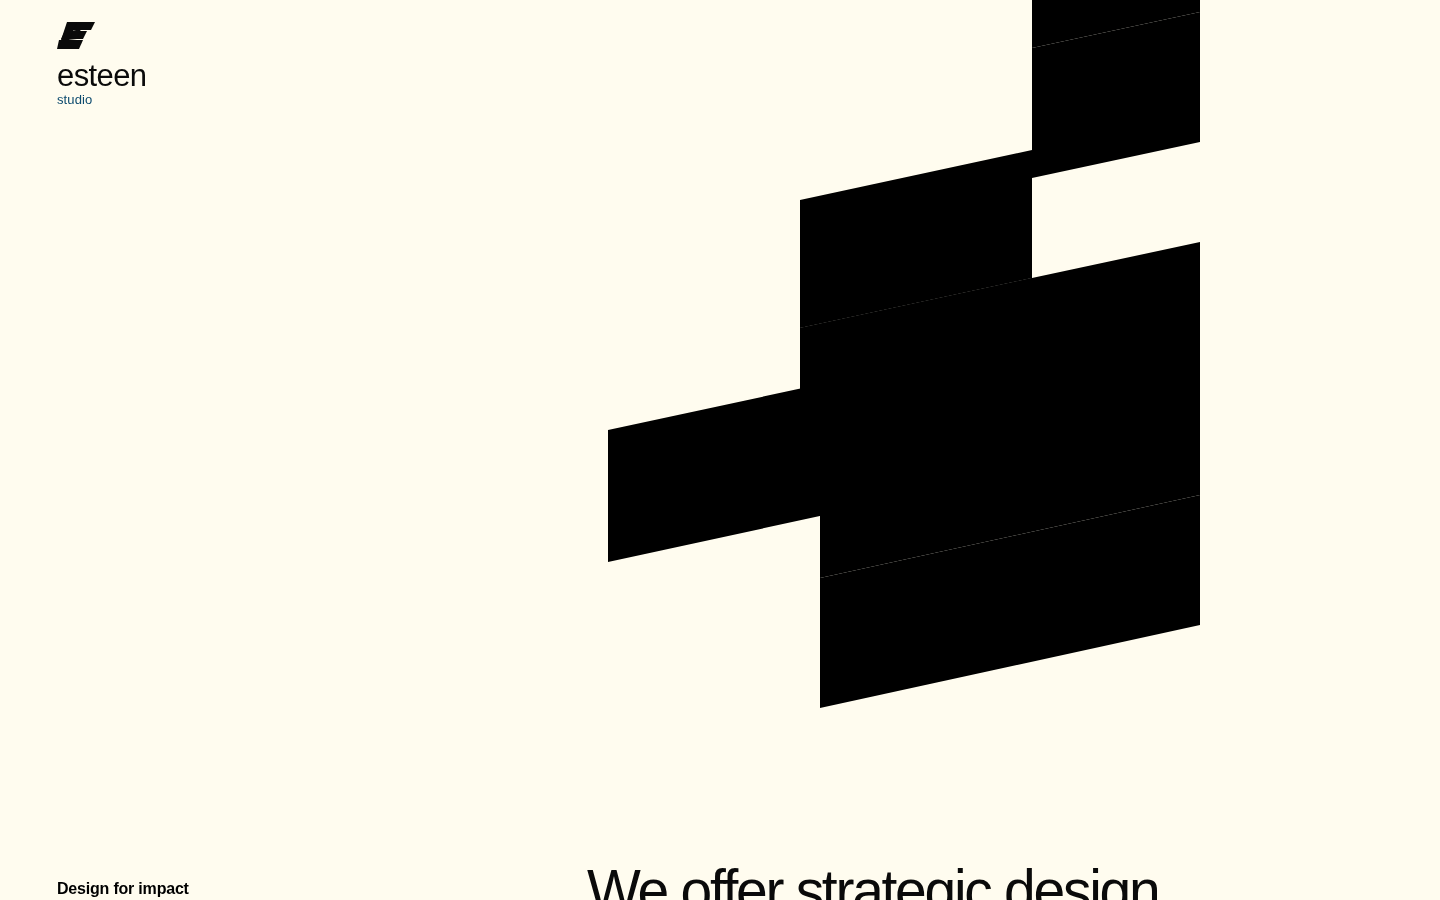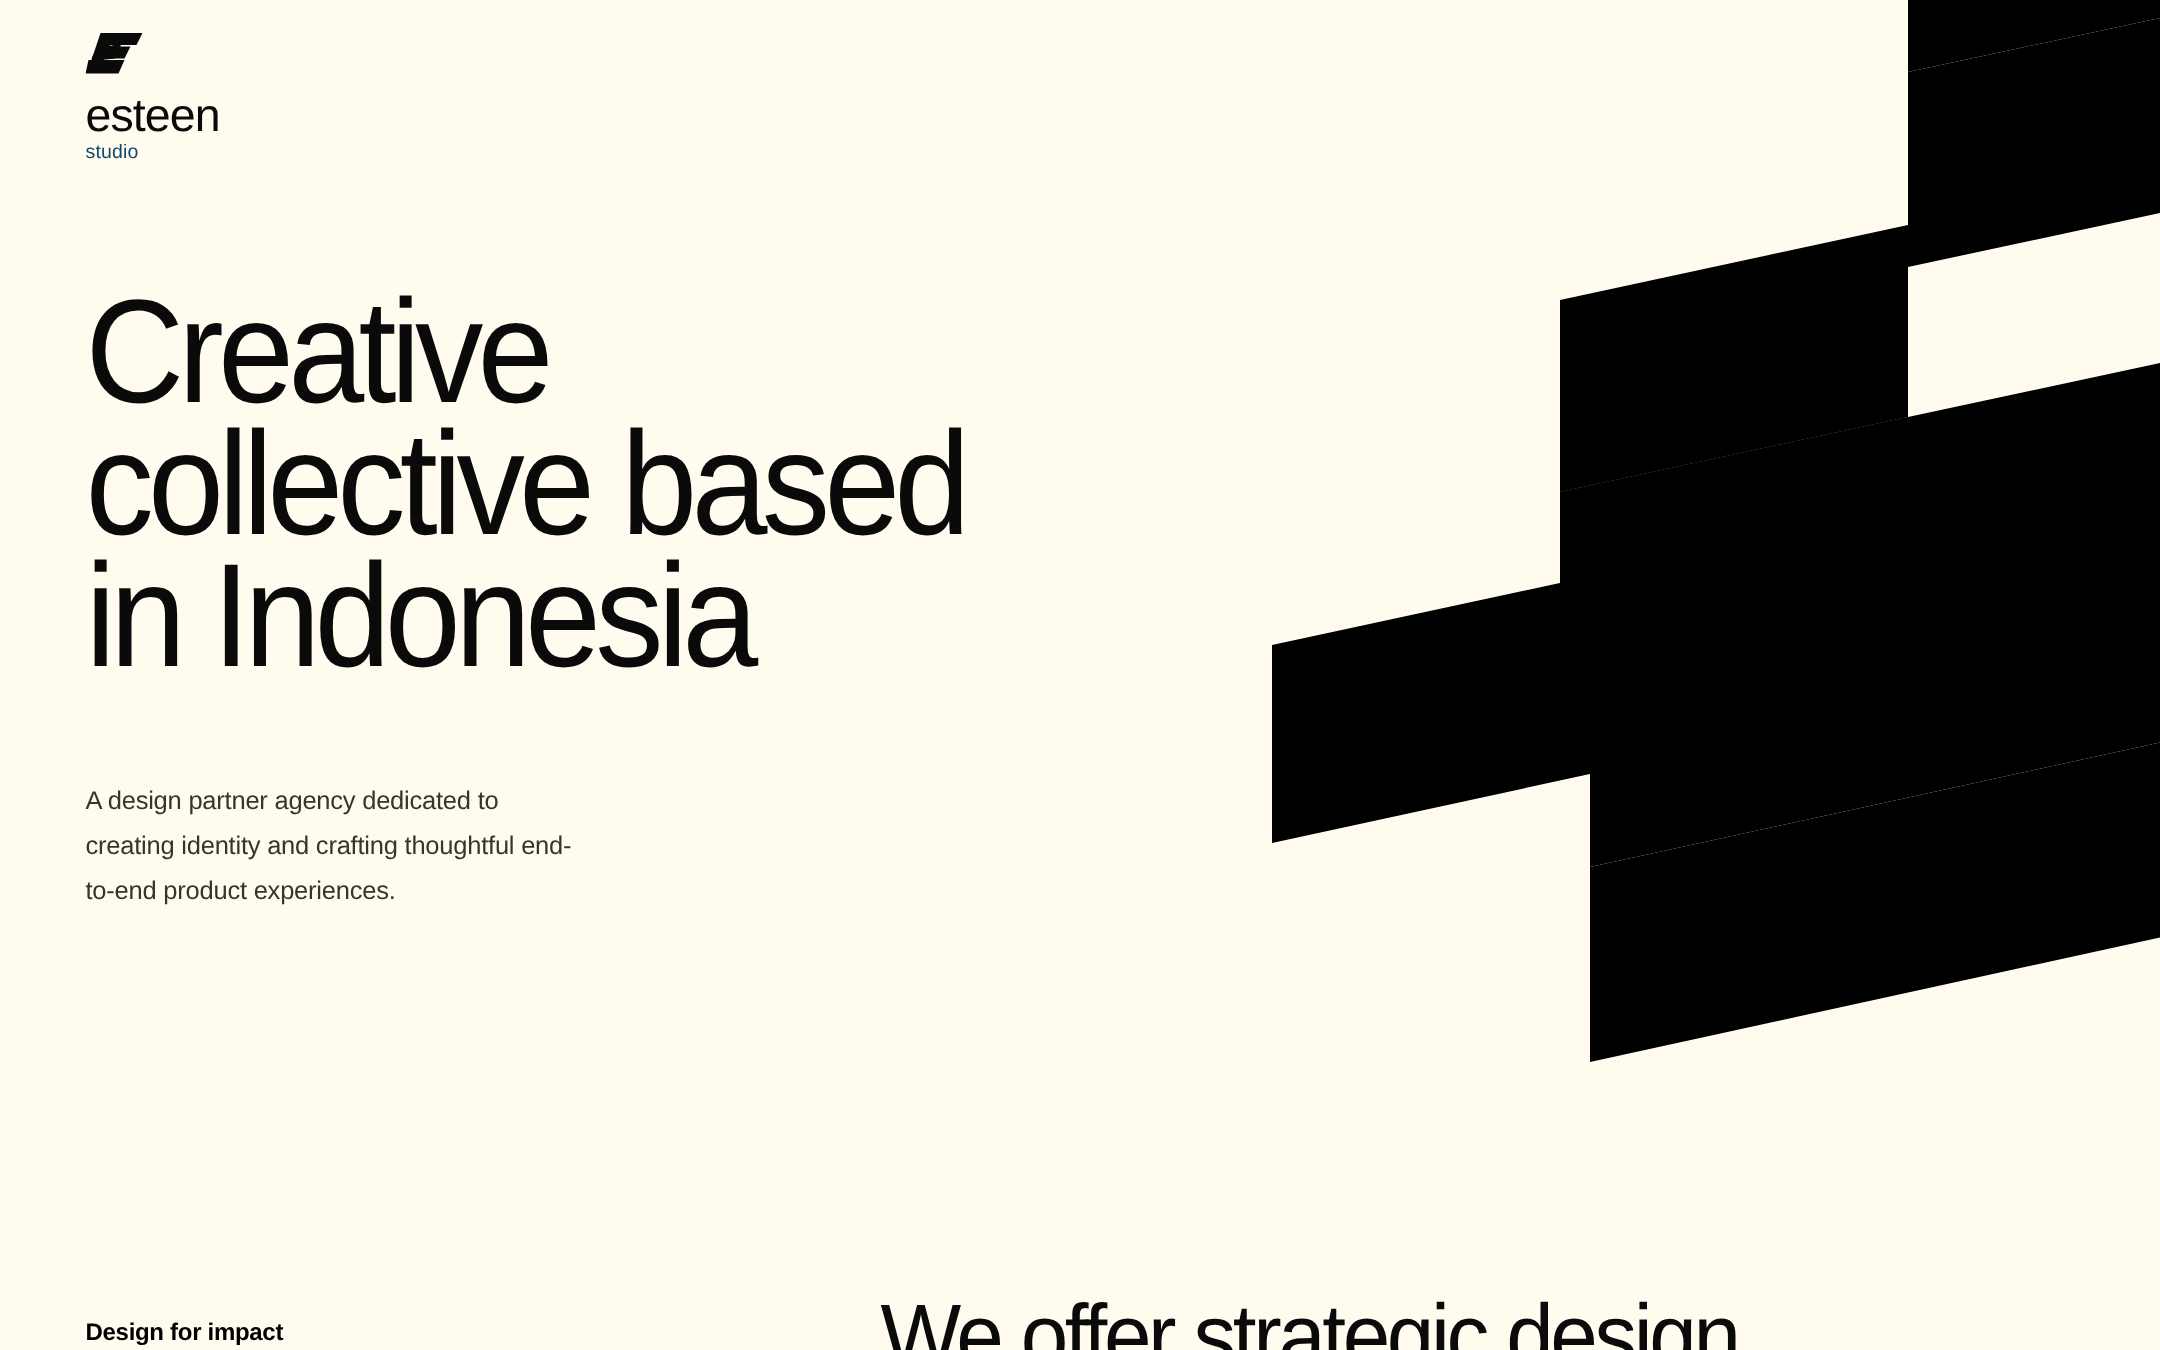--- a/index.html
+++ b/index.html
@@ -14,21 +14,21 @@
   body {
     background:#FFFCEF;
     font-family:"Liberation Sans", "DejaVu Sans", sans-serif;
     color:#0A0A0A;
     position:relative;
   }
 
   
   .page {
     position:relative;
-    width:1440px;
+    width:1200px;
     height:900px;
     overflow:hidden;
     background:#FFFCEF;
   }
 
   
   .hero-art {
     position:absolute;
     top:0;
     right:0;
@@ -210,27 +210,19 @@
           <polygon fill="#0A0A0A" points="10,0 20,0 12,18 4,18"></polygon>
         </svg>
       </span>
       <span class="brand-name">esteen</span>
       <span class="brand-sub">studio</span>
     </a>
 
 
   </header>
 
-  <section class="hero">
-    <h1 class="hero-title">Creative
-collective based
-in Indonesia</h1>
-    <p class="hero-sub">A design partner agency dedicated to
-creating identity and crafting thoughtful end-
-to-end product experiences.</p>
-  </section>
 
   <section class="section-next">
     <div class="section-eyebrow">Design for impact</div>
     <div class="section-heading">We offer strategic design</div>
   </section>
 
 </div>
 
 </body></html>

